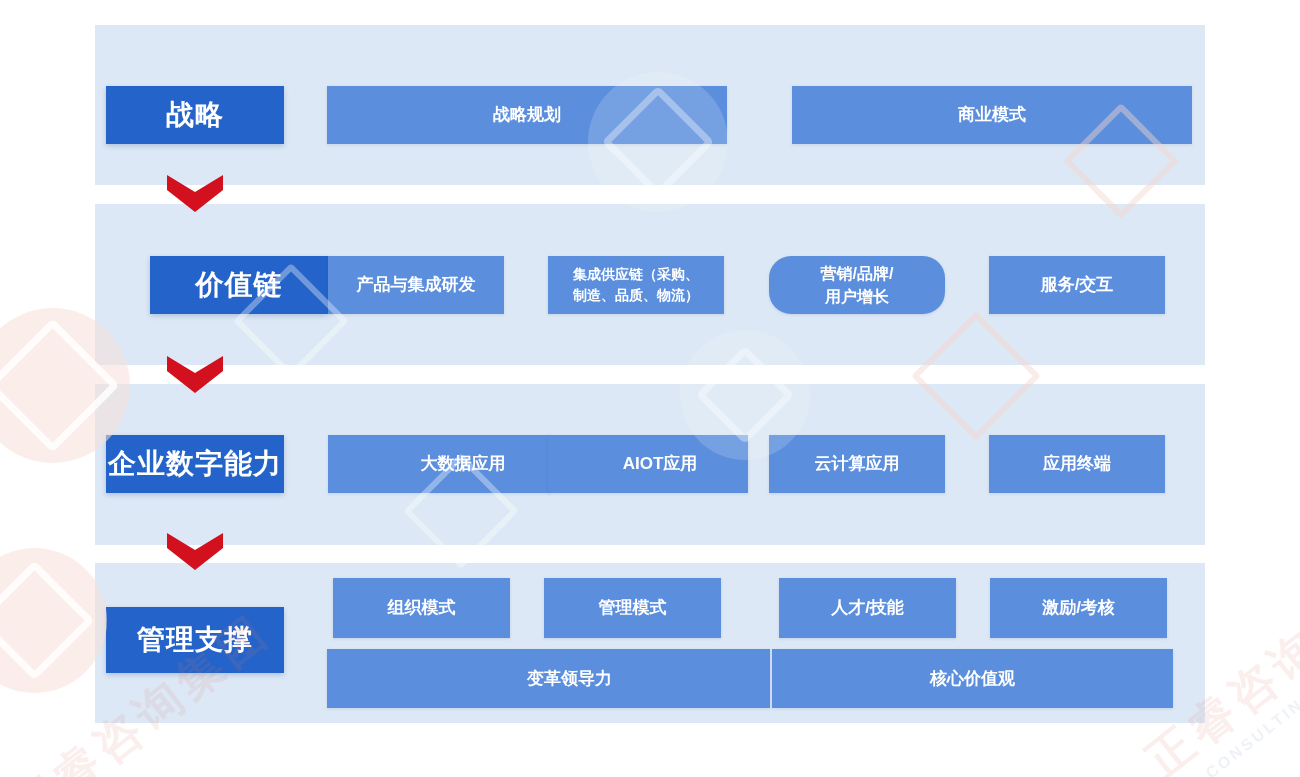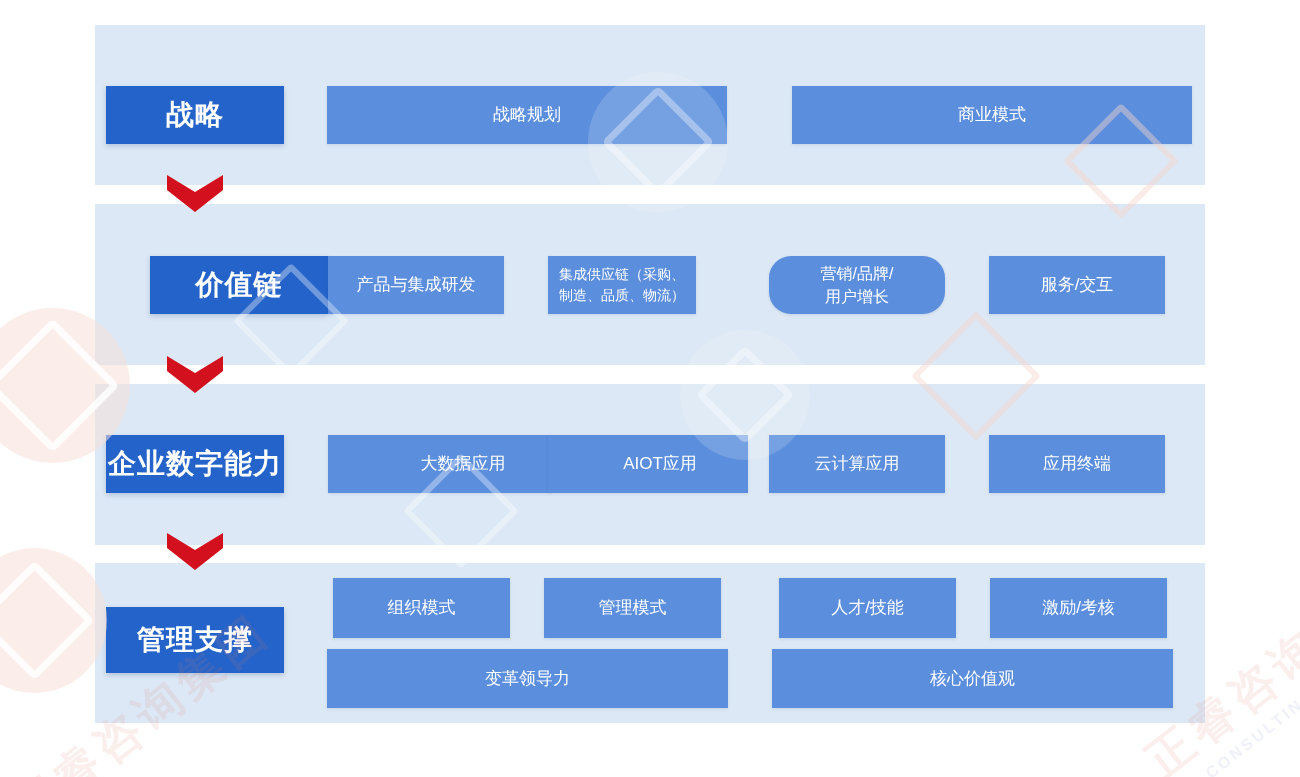--- a/index.html
+++ b/index.html
@@ -13,21 +13,21 @@
   .band3{top:384px;height:161px;}
   .band4{top:563px;height:160px;}
 
   .label-box{
     position:absolute;background:#2463c9;color:#fff;display:flex;
     align-items:center;justify-content:center;font-weight:bold;font-size:28px;
     letter-spacing:1px;box-shadow:0 2px 5px rgba(25,60,130,.22);text-align:center;
   }
   .item-box{
     position:absolute;background:#5b8edd;color:#fff;display:flex;flex-direction:column;
-    align-items:center;justify-content:center;font-weight:normal;font-size:17px;
+    align-items:center;justify-content:center;font-weight:bold;font-size:17px;
     line-height:1.4;text-align:center;box-shadow:0 1px 3px rgba(25,60,130,.12);
   }
   .item-box.small{font-size:14px;line-height:1.5;}
   .item-box.twoline{font-size:16px;line-height:1.45;}
 
   .arrow{position:absolute;width:56px;height:37px;left:167px;}
   .arrow1{top:175px;} .arrow2{top:356px;} .arrow3{top:533px;}
 
   
   .wm{position:absolute;inset:0;pointer-events:none;z-index:6;}
@@ -76,21 +76,21 @@
   <svg class="arrow arrow1" viewBox="0 0 56 37">
     <polygon points="0,0 28,17 56,0 56,15 28,37 0,15" fill="#d2101e"></polygon>
   </svg>
 
   <div class="label-box" style="left:106px;top:256px;width:178px;height:58px;margin-left:44px;">
     <span>价值链</span>
   </div>
   <div class="item-box" style="left:328px;top:256px;width:176px;height:58px;">
     <span>产品与集成研发</span>
   </div>
-  <div class="item-box small" style="left:548px;top:256px;width:148px;height:58px;text-align:center;">
+  <div class="item-box small" style="left:548px;top:256px;width:176px;height:58px;text-align:center;">
     <span>集成供应链（采购、</span>
     <span>制造、品质、物流）</span>
   </div>
   <div class="item-box twoline" style="left:769px;top:256px;width:176px;height:58px;border-radius:22px;">
     <span>营销/品牌/</span>
     <span>用户增长</span>
   </div>
   <div class="item-box" style="left:989px;top:256px;width:176px;height:58px;">
     <span>服务/交互</span>
   </div>
@@ -127,21 +127,21 @@
   </div>
   <div class="item-box" style="left:544px;top:578px;width:177px;height:60px;">
     <span>管理模式</span>
   </div>
   <div class="item-box" style="left:779px;top:578px;width:177px;height:60px;">
     <span>人才/技能</span>
   </div>
   <div class="item-box" style="left:990px;top:578px;width:177px;height:60px;">
     <span>激励/考核</span>
   </div>
-  <div class="item-box" style="left:327px;top:649px;width:401px;height:59px;">
+  <div class="item-box" style="left:327px;top:649px;width:401px;height:59px;padding-left:42px;">
     <span>变革领导力</span>
   </div>
   <div class="item-box" style="left:772px;top:649px;width:401px;height:59px;">
     <span>核心价值观</span>
   </div>
 
   <div class="wm">
     <div class="wm-circle wm-pink" style="left:-25px;top:308px;width:155px;height:155px;">
         <div class="dia"></div>
       </div>

